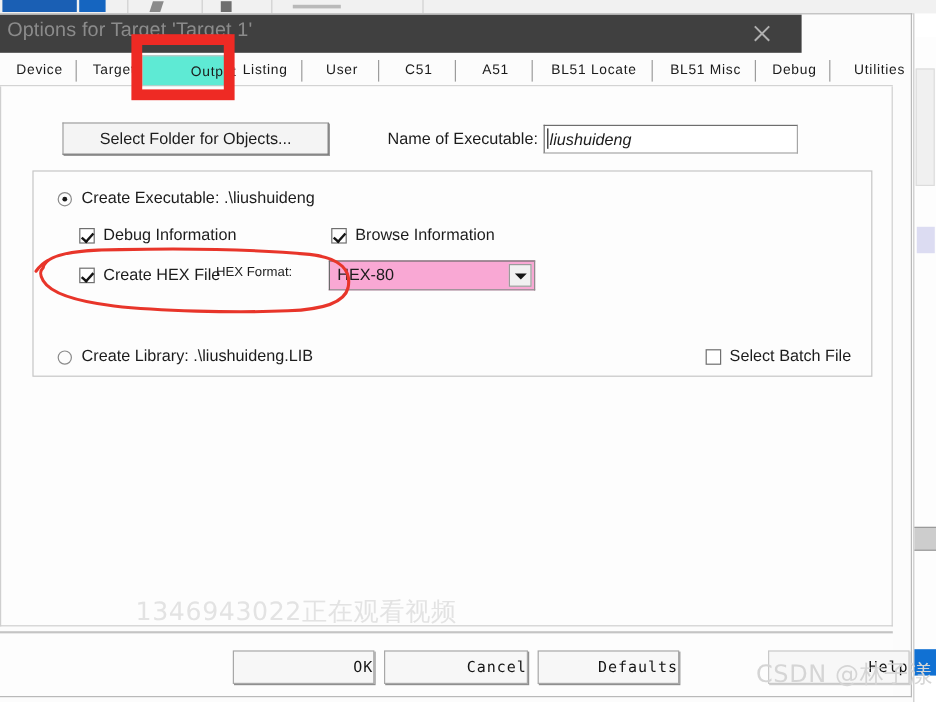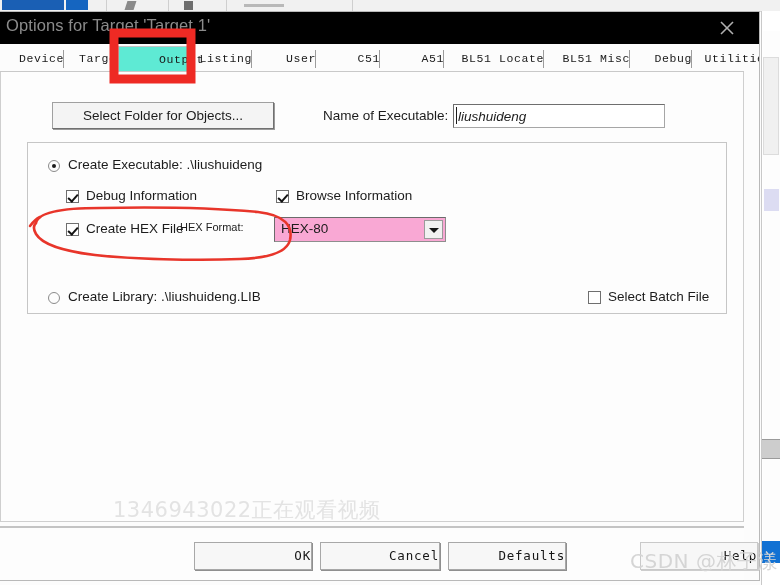--- a/index.html
+++ b/index.html
@@ -117,22 +117,22 @@
     width: 760px; height: 570px;
     background: #fcfcfc;
     border: 1px solid #b9b9b9;
     border-left: none;
     box-sizing: border-box;
     overflow: hidden;
   }
   #dialog-titlebar {
     position: absolute;
     left: 0; top: 0;
-    width: 760px; height: 32px;
-    background: #000000;
+    width: 668px; height: 32px;
+    background: #404040;
   }
   #dialog-title {
     position: absolute;
     left: 6px; top: 4px;
     font-size: 16.5px;
     color: #8b8b8b;
     white-space: nowrap;
     letter-spacing: 0.1px;
   }
   #close-button {
@@ -146,27 +146,27 @@
   
   #tab-strip {
     position: absolute;
     left: 0px; top: 34px;
     width: 744px; height: 26px;
   }
   .tab {
     position: absolute;
     top: 0px;
     height: 26px;
-    font-family: Liberation Mono, monospace;
+    font-family: Liberation Sans, sans-serif;
     font-size: 11.5px;
     color: #1b1b1b;
     line-height: 26px;
     white-space: nowrap;
     letter-spacing: 0.6px;
-    text-align: right;
+    text-align: center;
     box-sizing: border-box;
   }
   .tab.tab-sep::after {
     content: "";
     position: absolute;
     right: 0px; top: 4px;
     width: 1px; height: 18px;
     background: #9c9c9c;
   }
   .tab.tab-active {

